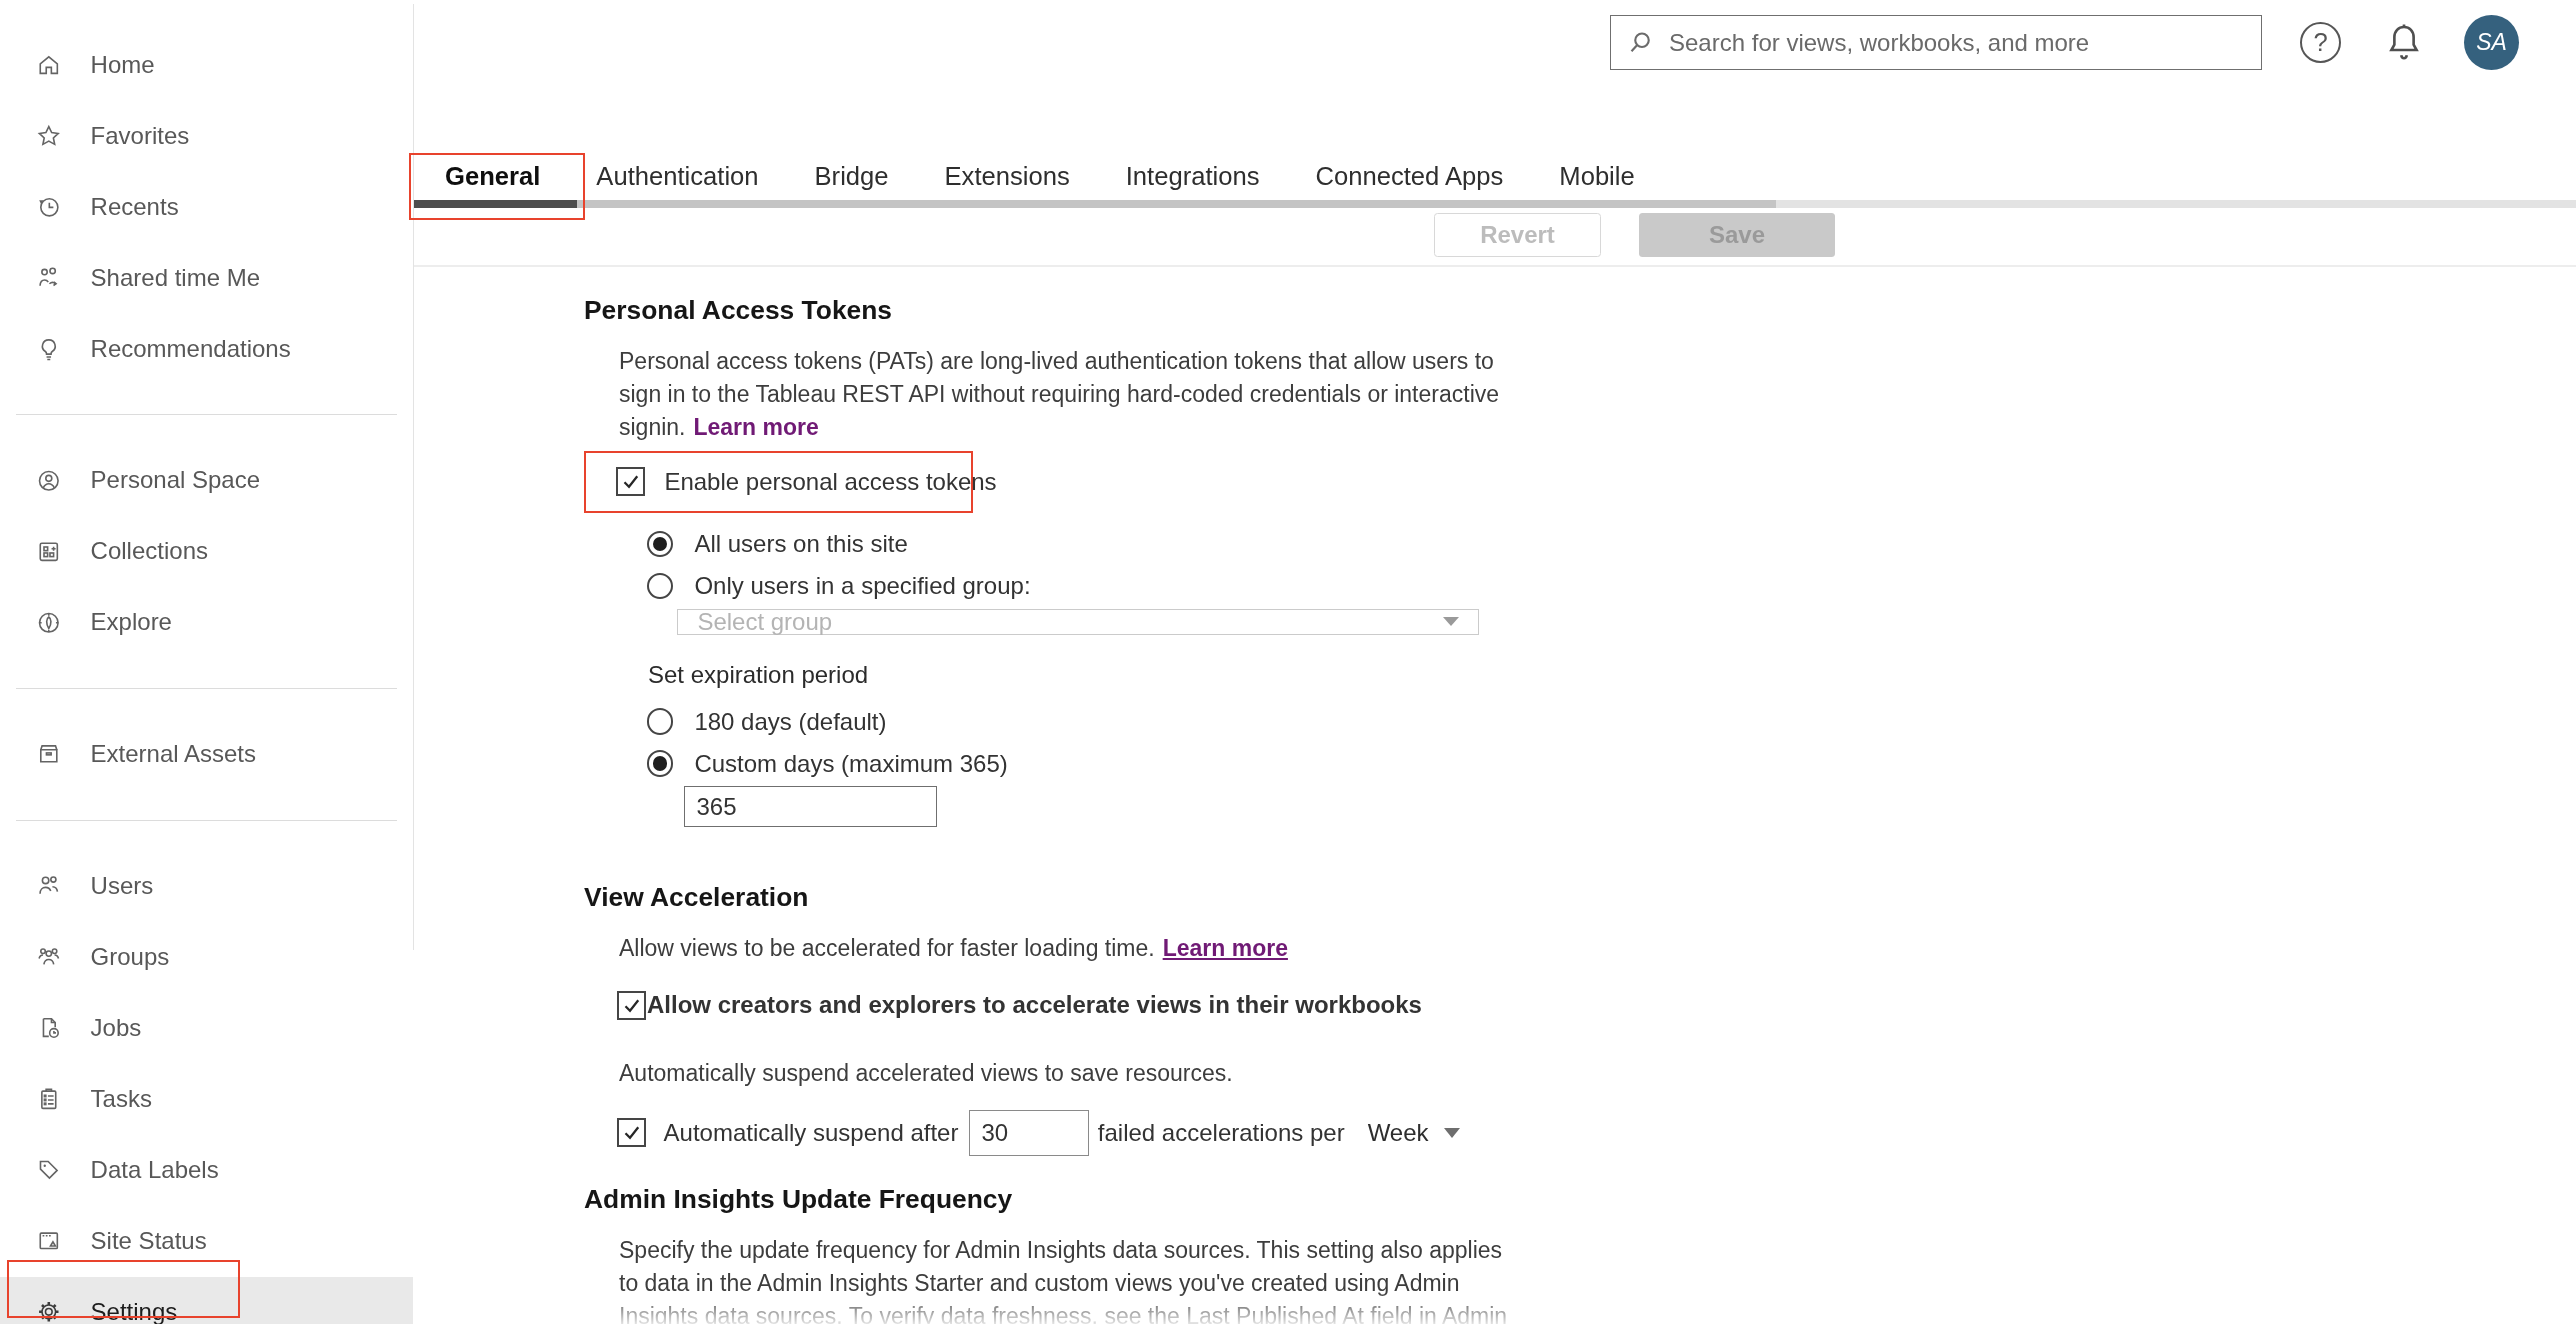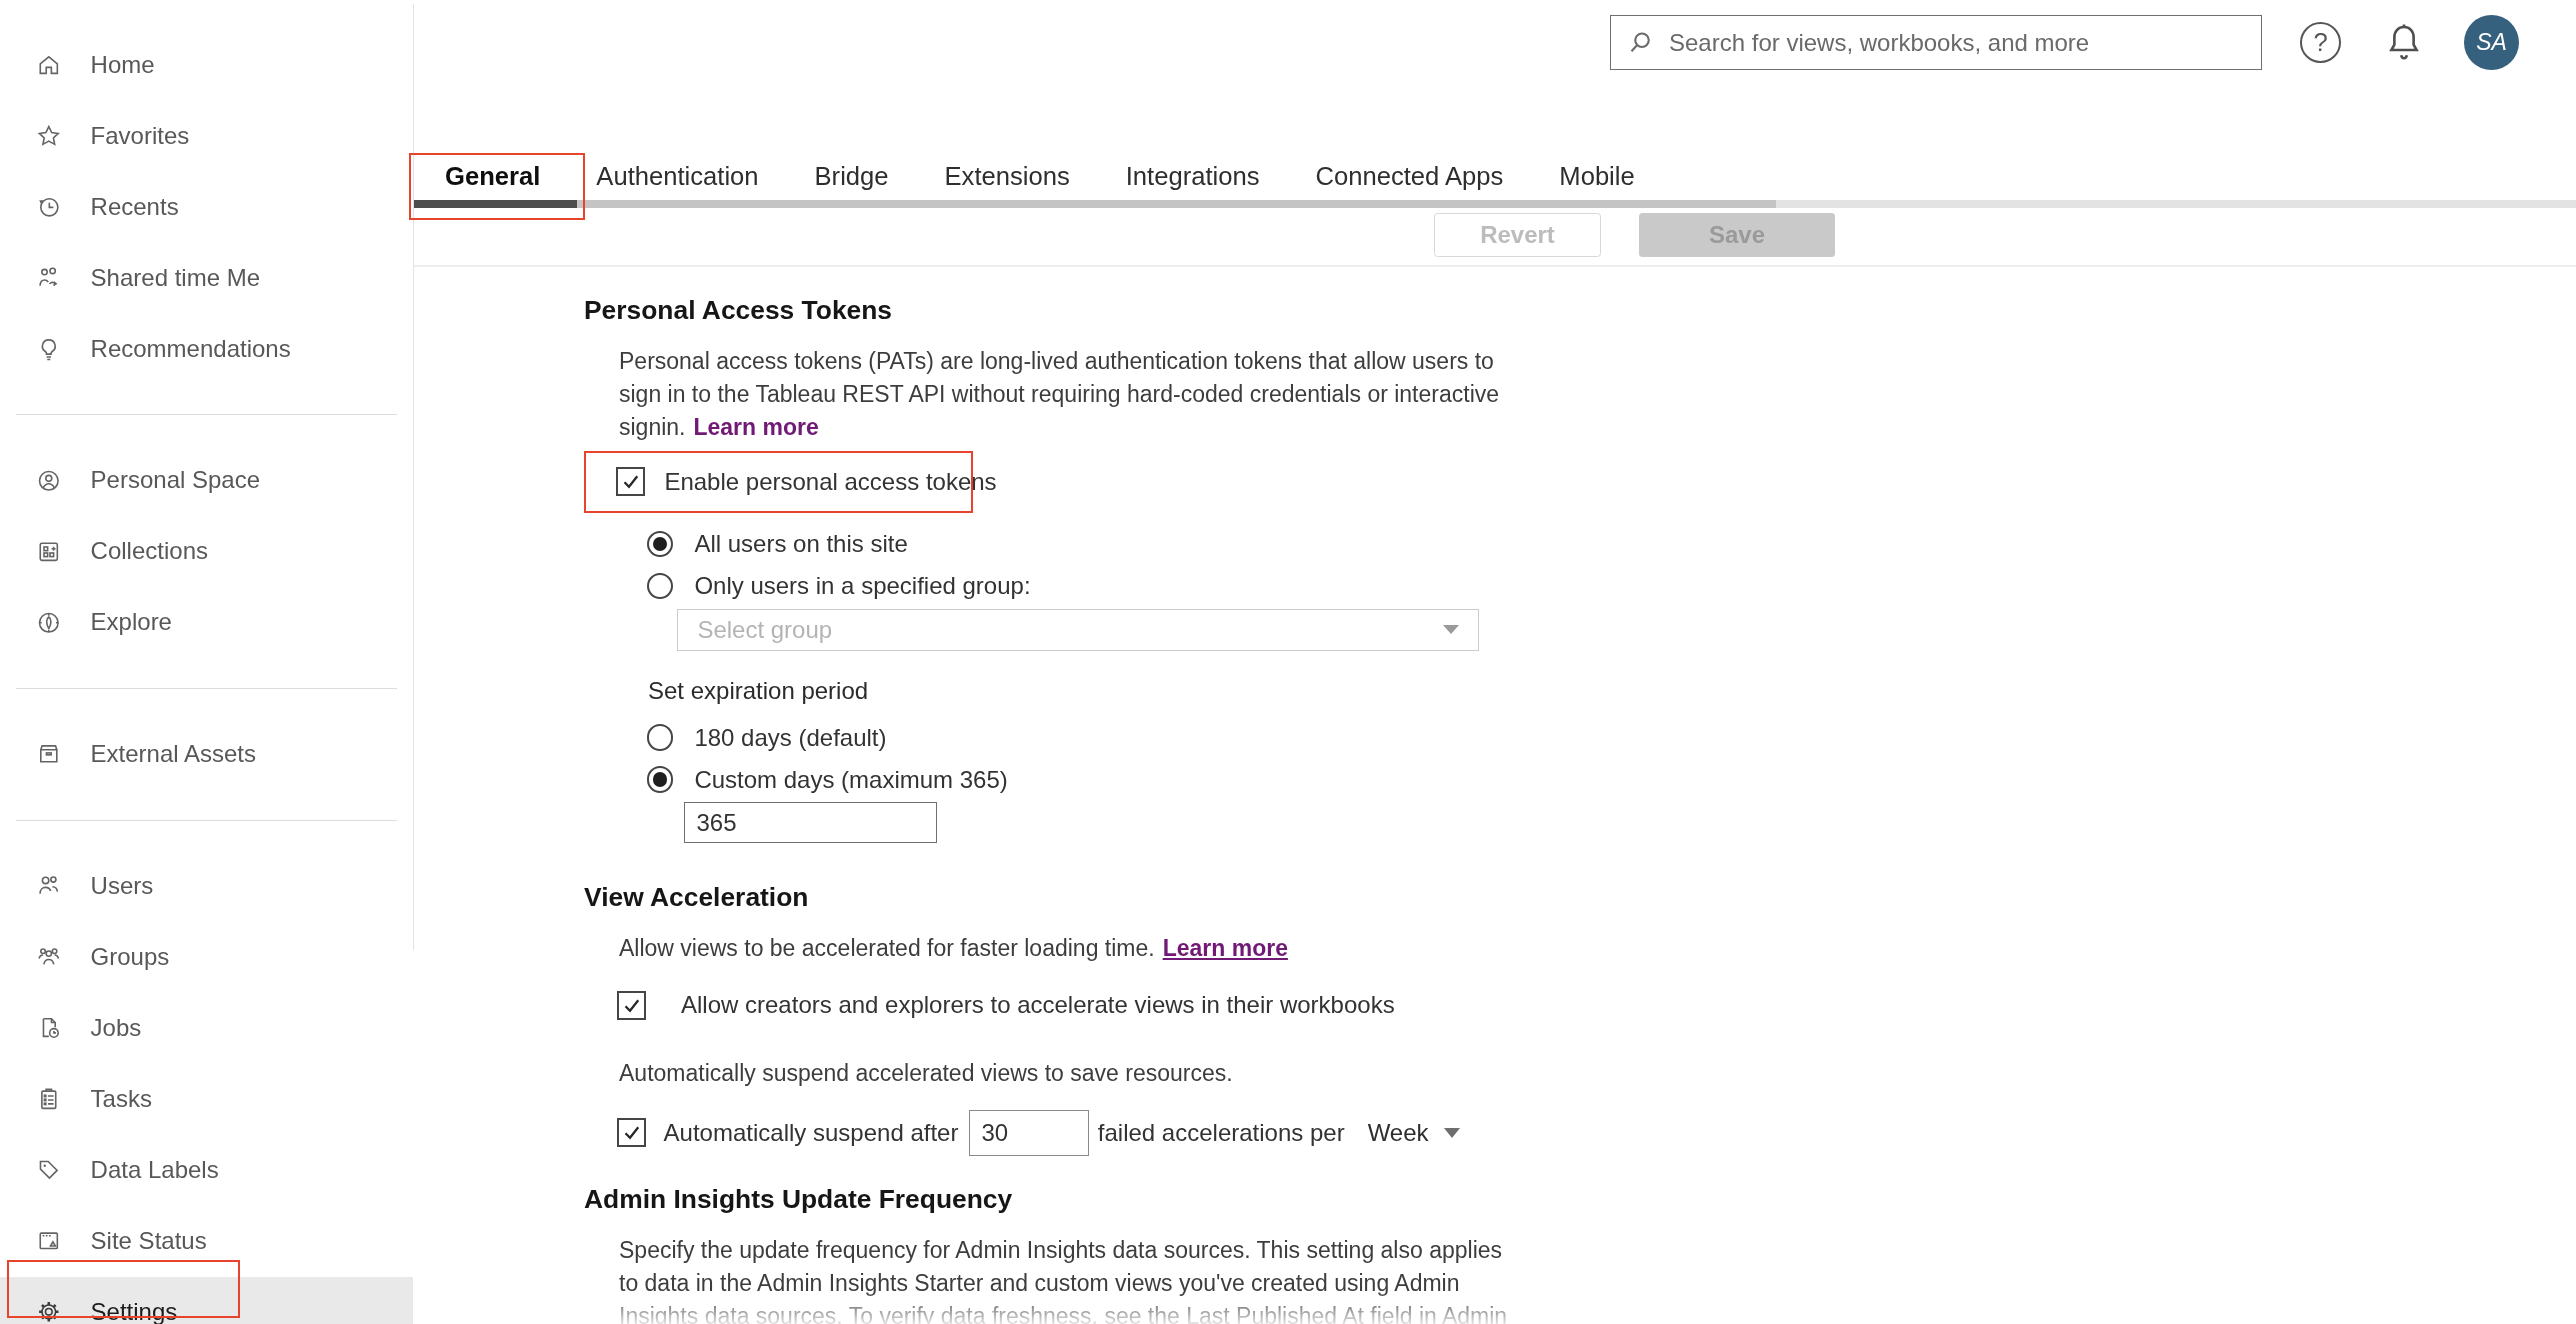--- a/index.html
+++ b/index.html
@@ -64,31 +64,31 @@
     display:flex; align-items:center; justify-content:center; cursor:pointer; }
   .cb svg { width:21px; height:21px; }
   .cb-label { font-size:24px; color:#333; white-space:nowrap; }
 
   .radio-row { display:flex; align-items:center; gap:21px; margin-left:63px; height:42px; cursor:pointer; }
   .radio-row.first { margin-top:10.6px; }
   .radio { width:26.4px; height:26.4px; border:2.2px solid #454545; border-radius:50%; position:relative; flex:none; }
   .radio.sel::after { content:""; position:absolute; inset:4px; background:#1f1f1f; border-radius:50%; }
   .radio-label { font-size:24px; color:#333; white-space:nowrap; }
 
-  .select-box { margin:1.8px 0 0 93px; width:802px; height:42px; border:1.8px solid #cbcbcb;
+  .select-box { margin:1.8px 0 0 93px; width:802px; height:26px; border:1.8px solid #cbcbcb;
     display:flex; align-items:center; justify-content:space-between; padding:0 19.4px; cursor:default; }
   .select-placeholder { font-size:24px; color:#b4b4b4; }
   .caret-down { width:0; height:0; border-left:8px solid transparent; border-right:8px solid transparent;
     border-top:9.7px solid #9a9a9a; }
 
   .sub-label { margin:25px 0 0 64px; font-size:24px; color:#2b2b2b; line-height:30px; }
   input.days { margin:1.8px 0 0 100px; width:253px; height:41px; border:1.8px solid #6f6f6f;
     font-size:24px; color:#333; padding:0 11.5px; font-family:"Liberation Sans", sans-serif; outline:none; display:block; }
 
-  .cb-row { display:flex; align-items:center; gap:35px; margin:21px 0 0 33px; height:39px; }
+  .cb-row { display:flex; align-items:center; gap:1px; margin:21px 0 0 33px; height:39px;font-weight:bold; }
   .suspend-row { display:flex; align-items:center; margin:19.4px 0 0 33px; height:48px; }
   .suspend-row .cb { margin-right:17.6px; }
   .suspend-row .cb-label { margin-right:10.6px; }
   input.suspend { width:120px; height:46px; border:1.8px solid #8a8a8a; font-size:24px; color:#333;
     padding:0 11.5px; font-family:"Liberation Sans", sans-serif; outline:none; }
   .suffix { font-size:24px; color:#333; margin-left:8.8px; white-space:nowrap; }
   .week-select { display:flex; align-items:center; gap:15px; margin-left:23px; cursor:pointer; }
   .week-value { font-size:24px; color:#2e2e2e; }
   .week-select .caret-down { border-top-color:#6e6e6e; border-left-width:8px; border-right-width:8px; border-top-width:10.6px; }
 

